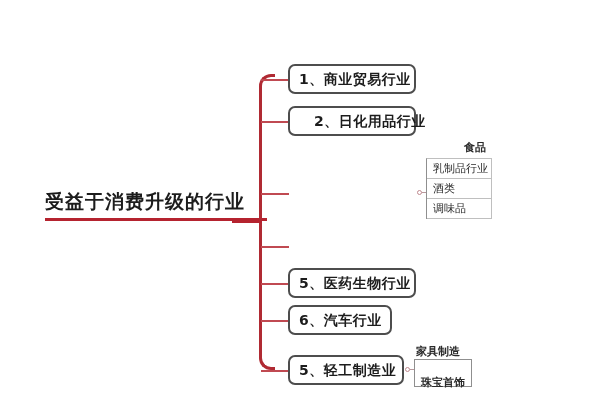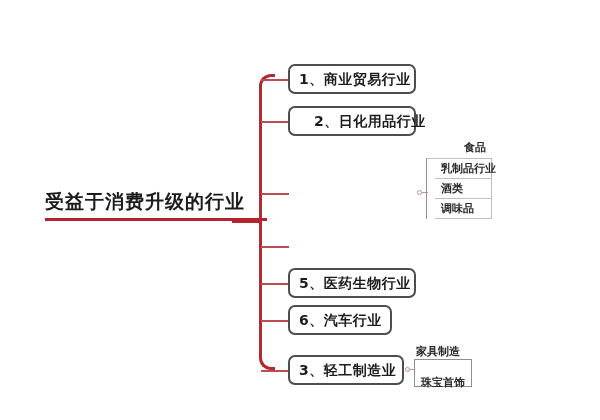--- a/index.html
+++ b/index.html
@@ -124,28 +124,27 @@
     position: absolute;
     box-sizing: border-box;
     border-left: 1px solid #8f8f8f;
     border-right: 1px solid #bfbfbf;
     border-top: 1px solid #bfbfbf;
   }
   .sub-item {
     box-sizing: border-box;
     border-bottom: 1px solid #bfbfbf;
     font-size: 11px;
-    font-weight: bold;
+    font-weight: normal;
     color: #2a2a2a;
     line-height: 19px;
     height: 20px;
     padding-left: 6px;
     white-space: nowrap;
     background: #ffffff;
-    margin-left: 8px;
   }
   .sub-box {
     position: absolute;
     box-sizing: border-box;
     border: 1px solid #8f8f8f;
     background: #ffffff;
     font-size: 11px;
     font-weight: bold;
     color: #2a2a2a;
     line-height: 19px;
@@ -173,21 +172,21 @@
   <div class="stub" style="top:283px"></div>
   <div class="stub" style="top:320px"></div>
   <div class="stub" style="top:370px"></div>
 
   <div class="stub" style="left:232px; top:220px; width:30px; height:3px; background:#b5232f"></div>
 
   <div class="node" style="left:288px; top:64px;  width:128px;">1、商业贸易行业</div>
   <div class="node" style="left:288px; top:106px; width:128px;padding-left:24px;">2、日化用品行业</div>
   <div class="node" style="left:288px; top:268px; width:128px;">5、医药生物行业</div>
   <div class="node" style="left:288px; top:305px; width:104px;">6、汽车行业</div>
-  <div class="node" style="left:288px; top:355px; width:116px;">3、轻工制造业</div>
+  <div class="node" style="left:288px; top:355px; width:116px;">5、轻工制造业</div>
 
   <div class="sub-dot" style="left:417px; top:190px;"></div>
   <div class="sub-link" style="left:422px; top:192px; width:6px;"></div>
 
   <div class="subgroup">
     <div class="sub-header" style="left:428px; top:141px;margin-left:36px;">食品</div>
     <div class="sub-list" style="left:426px; top:158px; width:66px;">
       <div class="sub-item">乳制品行业</div>
       <div class="sub-item">酒类</div>
       <div class="sub-item">调味品</div>

